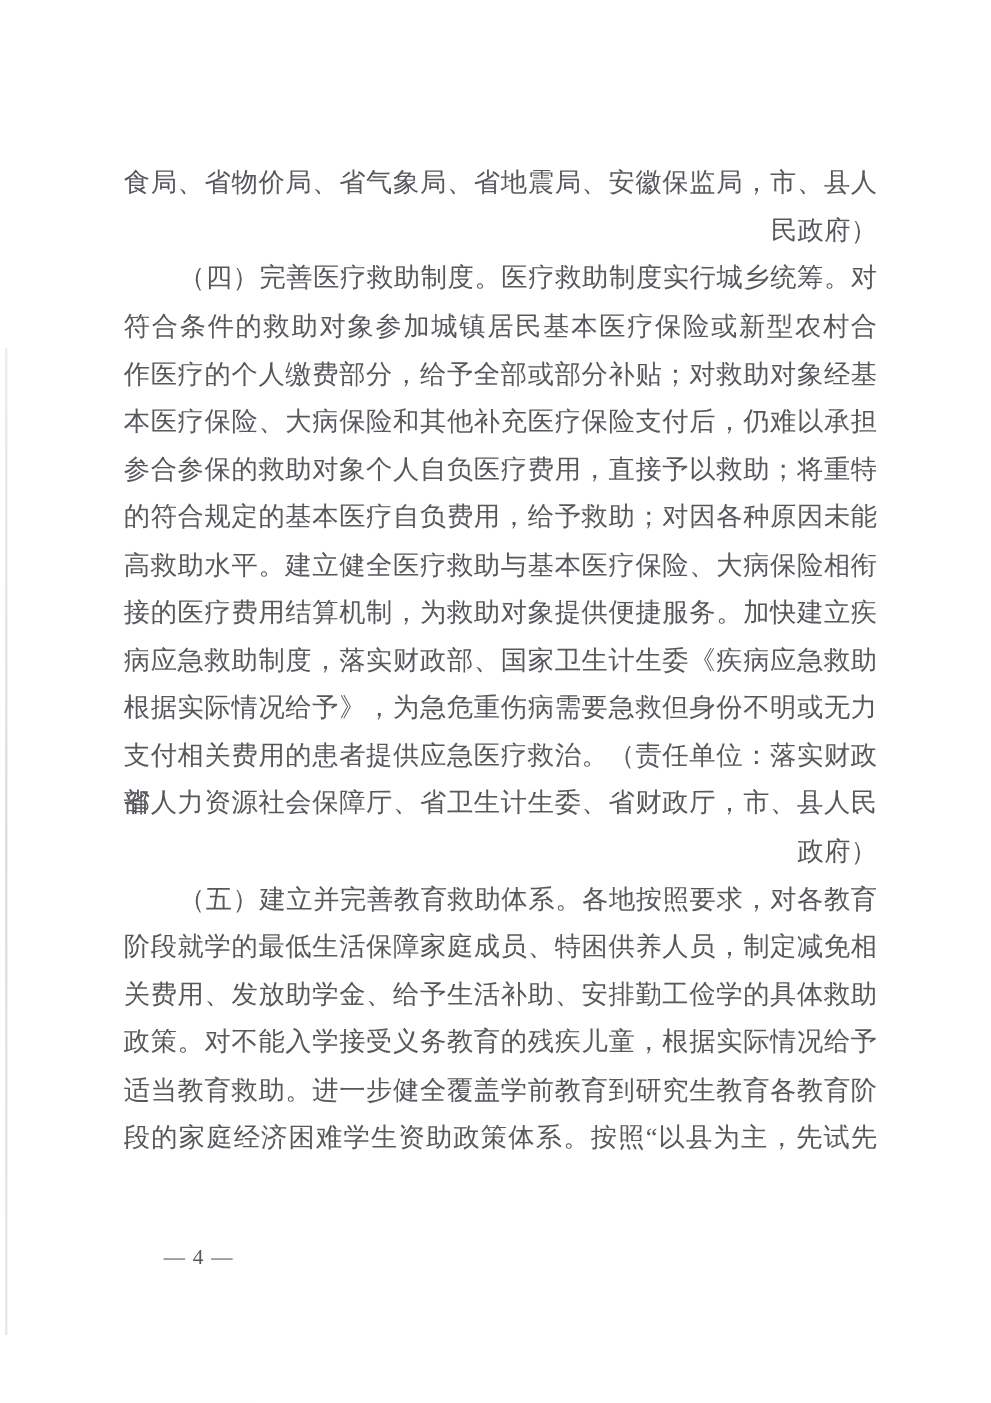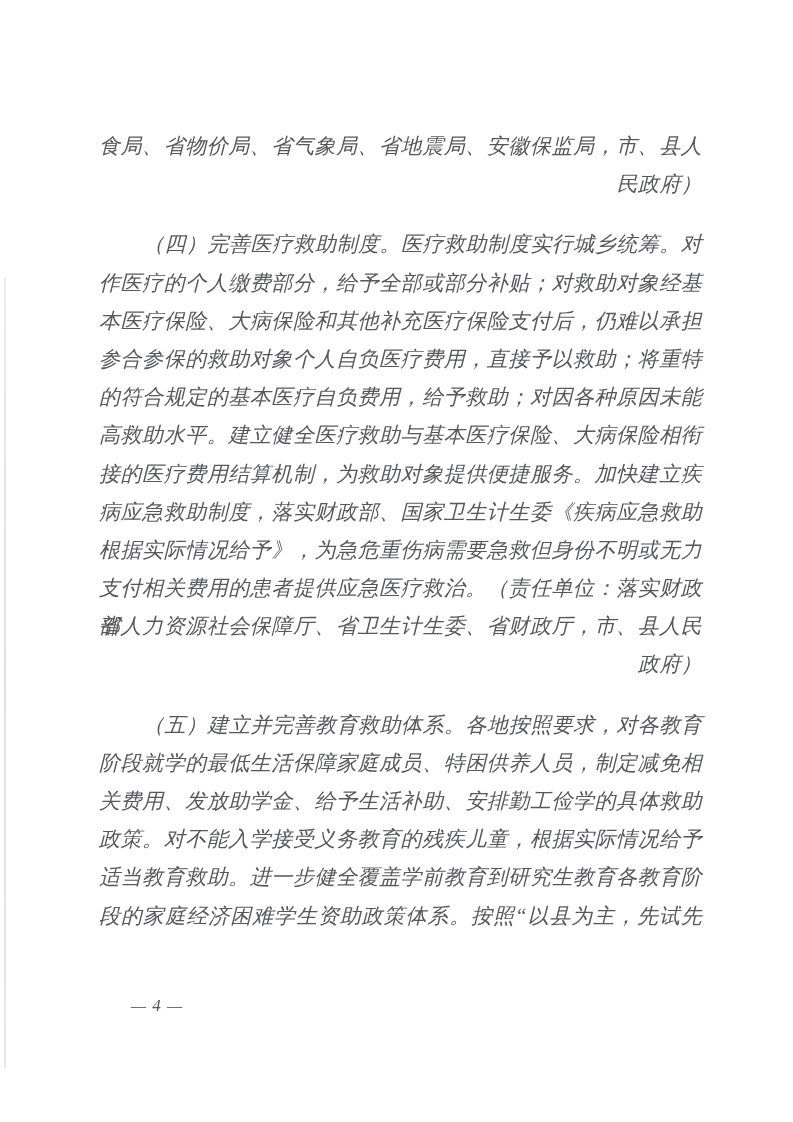--- a/index.html
+++ b/index.html
@@ -7,21 +7,20 @@
     width:793px;height:1122px;
     background:#fdfdfd;
     position:relative;
     overflow:hidden;
     font-family:"Liberation Serif","DejaVu Serif",serif;
     --ink:#56585c;
   }
   .page{
     position:absolute;inset:0;
     background:#ffffff;
-    font-style:italic;
   }
   .scan-line{
     position:absolute;
     left:4px;top:278px;
     width:2px;height:790px;
     background:linear-gradient(#e9e9e9,#d7d7d7,#e3e3e3);
     opacity:.8;
   }
   .text-block{
     position:absolute;
@@ -40,40 +39,40 @@
     white-space:normal;
     text-align:justify;
     text-align-last:justify;
     text-justify:inter-character;
   }
   .line.left{
     text-align:right;
   }
   .line.indent{
     padding-left:44px;
-    margin-top:22px;
   }
   .page-number{
     position:absolute;
     left:131px;top:993px;
     height:26px;line-height:26px;
     font-size:17px;
     letter-spacing:1px;
     color:var(--ink);
   }
 </style>
 </head>
 <body style="--ink: #56585c;">
 
 <div class="page">
   <div class="scan-line"></div>
   <div class="text-block">
       <div class="line justify">食局、省物价局、省气象局、省地震局、安徽保监局，市、县人</div>
       <div class="line left">民政府）</div>
       <div class="line justify indent">（四）完善医疗救助制度。医疗救助制度实行城乡统筹。对</div>
+      <div class="line justify">符合条件的救助对象参加城镇居民基本医疗保险或新型农村合</div>
       <div class="line justify">作医疗的个人缴费部分，给予全部或部分补贴；对救助对象经基</div>
       <div class="line justify">本医疗保险、大病保险和其他补充医疗保险支付后，仍难以承担</div>
       <div class="line justify">参合参保的救助对象个人自负医疗费用，直接予以救助；将重特</div>
       <div class="line justify">的符合规定的基本医疗自负费用，给予救助；对因各种原因未能</div>
       <div class="line justify">高救助水平。建立健全医疗救助与基本医疗保险、大病保险相衔</div>
       <div class="line justify">接的医疗费用结算机制，为救助对象提供便捷服务。加快建立疾</div>
       <div class="line justify">病应急救助制度，落实财政部、国家卫生计生委《疾病应急救助</div>
       <div class="line justify">根据实际情况给予》，为急危重伤病需要急救但身份不明或无力</div>
       <div class="line justify">支付相关费用的患者提供应急医疗救治。（责任单位：落实财政部、</div>
       <div class="line justify">省人力资源社会保障厅、省卫生计生委、省财政厅，市、县人民</div>

